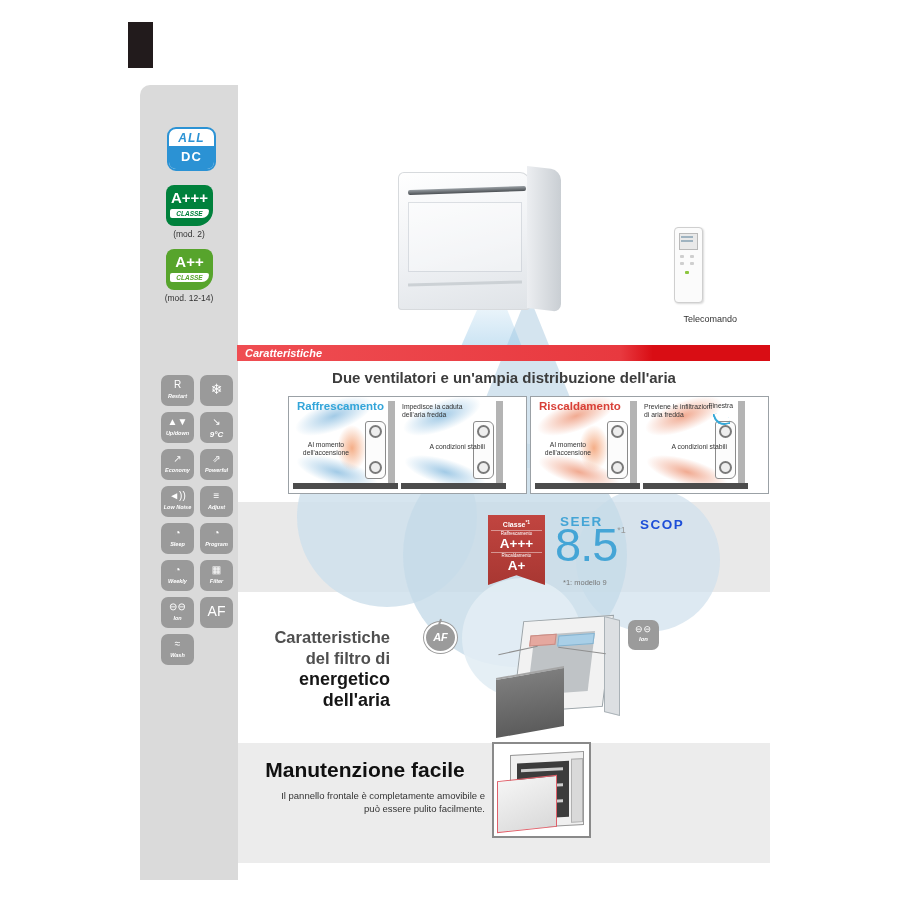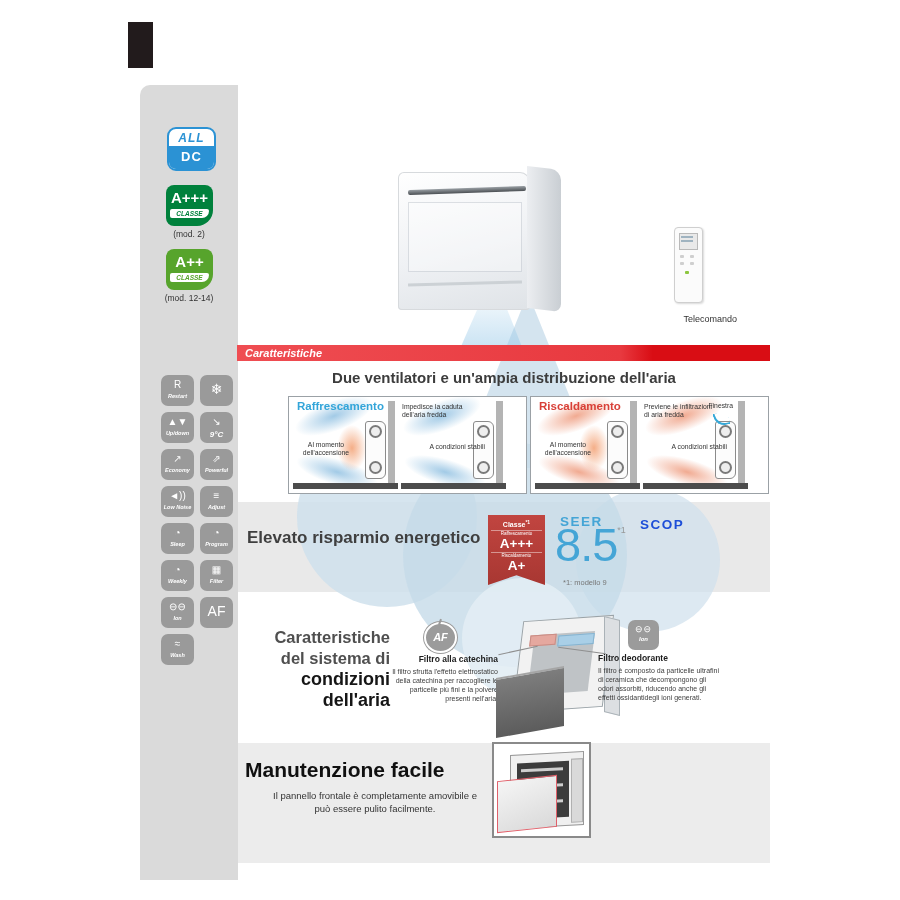--- a/index.html
+++ b/index.html
@@ -167,23 +167,23 @@
   #cline-l{left:498px;top:650px;width:40px;transform:rotate(-12deg)}
   #cline-r{left:558px;top:650px;width:48px;transform:rotate(8deg)}
   #ion-icon{left:628px;top:620px;width:31px;height:30px;background:#9b9b9b;border-radius:7px;
             color:#fff;text-align:center;z-index:2;overflow:hidden}
   #ion-icon .fg{display:block;font-size:9px;line-height:14px;margin-top:2px;letter-spacing:1px}
   #ion-icon .fl{display:block;font-size:6px;font-style:italic;font-weight:bold;line-height:7px}
   #deodorant{left:598px;top:653px;width:122px;text-align:left;z-index:2}
 
   
   #maint{left:237px;top:743px;width:533px;height:120px;background:#ececec;z-index:0}
-  #maint-head{left:245px;top:758px;width:240px;text-align:left;font-size:21px;font-weight:bold;
+  #maint-head{left:245px;top:758px;width:240px;text-align:center;font-size:21px;font-weight:bold;
               color:#101010;z-index:2}
-  #maint-body{left:265px;top:790px;width:220px;text-align:center;font-size:9.5px;color:#333;
+  #maint-body{left:265px;top:790px;width:220px;text-align:right;font-size:9.5px;color:#333;
               line-height:1.35;z-index:2}
   #maint-img{left:492px;top:742px;width:99px;height:96px;background:#fff;border:2px solid #8a8a8a;
              box-sizing:border-box;z-index:2}
   #maint-img .chassis{position:absolute;left:16px;top:9px;width:72px;height:72px;background:#f0f0f0;
         border:1px solid #999;transform:skewY(-3deg)}
   #maint-img .dark{position:absolute;left:6px;top:8px;width:52px;height:56px;background:#3c3c3c}
   #maint-img .slat{position:absolute;left:10px;width:42px;height:3px;background:#cfcfcf}
   #maint-img .s1{top:14px}.s2{top:30px}.s3{top:46px}
   #maint-img .rside{position:absolute;left:60px;top:6px;width:10px;height:62px;background:#d9d9d9;border:1px solid #b0b0b0}
   #maint-img .fpanel{position:absolute;left:3px;top:34px;width:58px;height:50px;
@@ -356,69 +356,60 @@
       <div class="fan f2"></div>
       <div class="cap2top">Previene le infiltrazioni di aria fredda</div>
       <div class="finestra">Finestra</div>
       <div class="swirl"></div>
       <div class="cap2">A condizioni stabili</div>
     </div>
     <div class="vtitle">Riscaldamento</div>
   </div>
 
   <div class="abs" id="energy"></div>
-  <div class="abs" id="energy-head">Elevato risparmio energetico</div>
   <div class="abs" id="ribbon">
     <div class="rl1">
       <span>Classe</span><span class="rsup">*1</span>
     </div>
     <div class="rsm">Raffrescamento</div>
     <div class="rbig">A+++</div>
     <div class="rsm">Riscaldamento</div>
     <div class="rbig">A+</div>
   </div>
   <div class="abs" id="seer-label">SEER</div>
   <div class="abs" id="seer-value">
     <span>8.5</span><span class="vsup">*1</span>
   </div>
   <div class="abs" id="scop-label">SCOP</div>
   <div class="abs" id="energy-foot">*1: modello 9</div>
 
   <div class="abs" id="filt-head">
     <span class="h-gray">Caratteristiche</span>
-    <span class="h-gray">del sistema di</span>
-    <span class="h-dark">condizioni</span>
+    <span class="h-gray">del filtro di</span>
+    <span class="h-dark">energetico</span>
     <span class="h-dark">dell'aria</span>
   </div>
 
   <div class="abs af-badge" id="af-icon">AF</div>
-  <div class="abs" id="catechin">
-    <div class="f-title">Filtro alla catechina</div>
-    <div class="f-body">Il filtro sfrutta l'effetto elettrostatico della catechina per raccogliere le particelle più fini e la polvere presenti nell'aria.</div>
-  </div>
 
   <div class="abs" id="diagram">
     <div class="back">
       <div class="inset"></div>
       <div class="strip-pink"></div>
       <div class="strip-blue"></div>
     </div>
     <div class="sideface"></div>
     <div class="panel"></div>
   </div>
   <div class="cline" id="cline-l"></div>
   <div class="cline" id="cline-r"></div>
 
   <div class="abs" id="ion-icon">
     <span class="fg">⊖⊖</span>
     <span class="fl">Ion</span>
-  </div>
-  <div class="abs" id="deodorant">
-    <div class="f-title">Filtro deodorante</div>
-    <div class="f-body">Il filtro è composto da particelle ultrafini di ceramica che decompongono gli odori assorbiti, riducendo anche gli effetti ossidantidegli ioni generati.</div>
   </div>
 
   <div class="abs" id="maint"></div>
   <div class="abs" id="maint-head">Manutenzione facile</div>
   <div class="abs" id="maint-body">Il pannello frontale è completamente amovibile e può essere pulito facilmente.</div>
   <div class="abs" id="maint-img">
     <div class="chassis">
       <div class="dark"></div>
       <div class="slat s1"></div>
       <div class="slat s2"></div>

